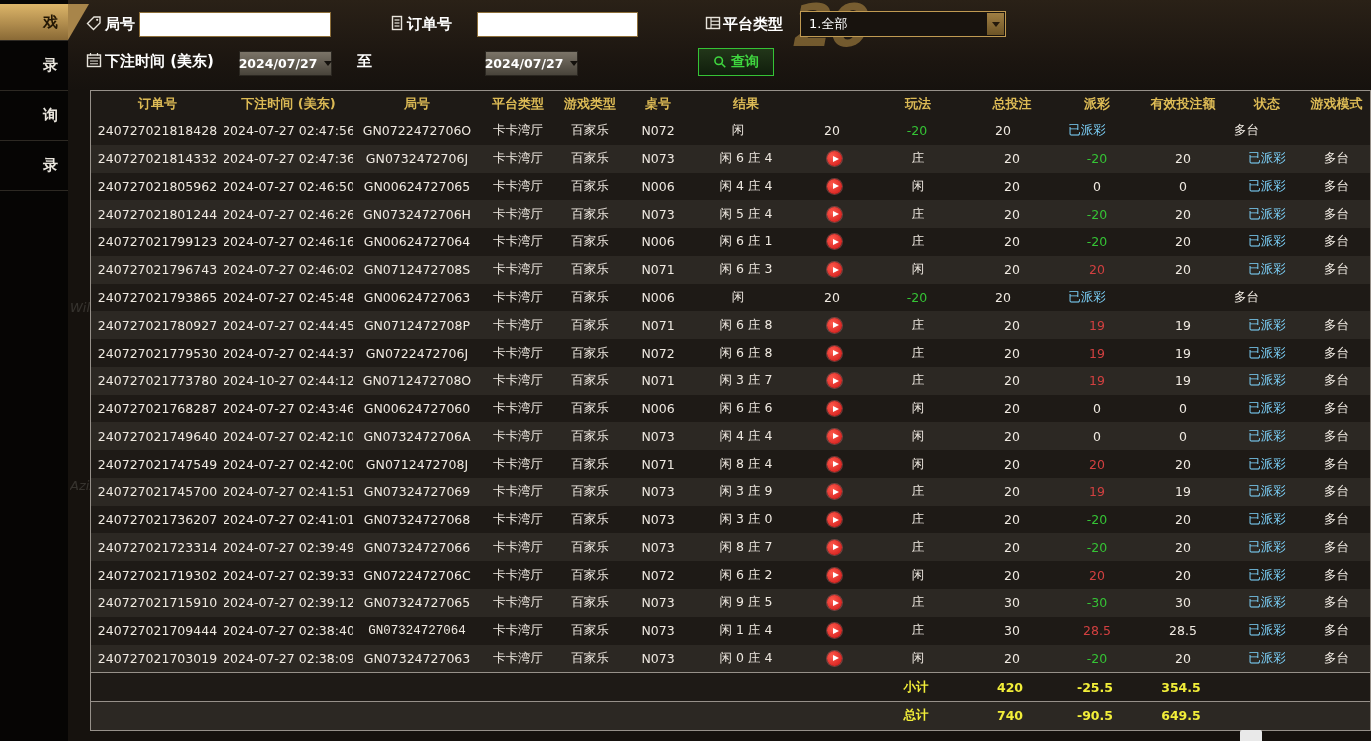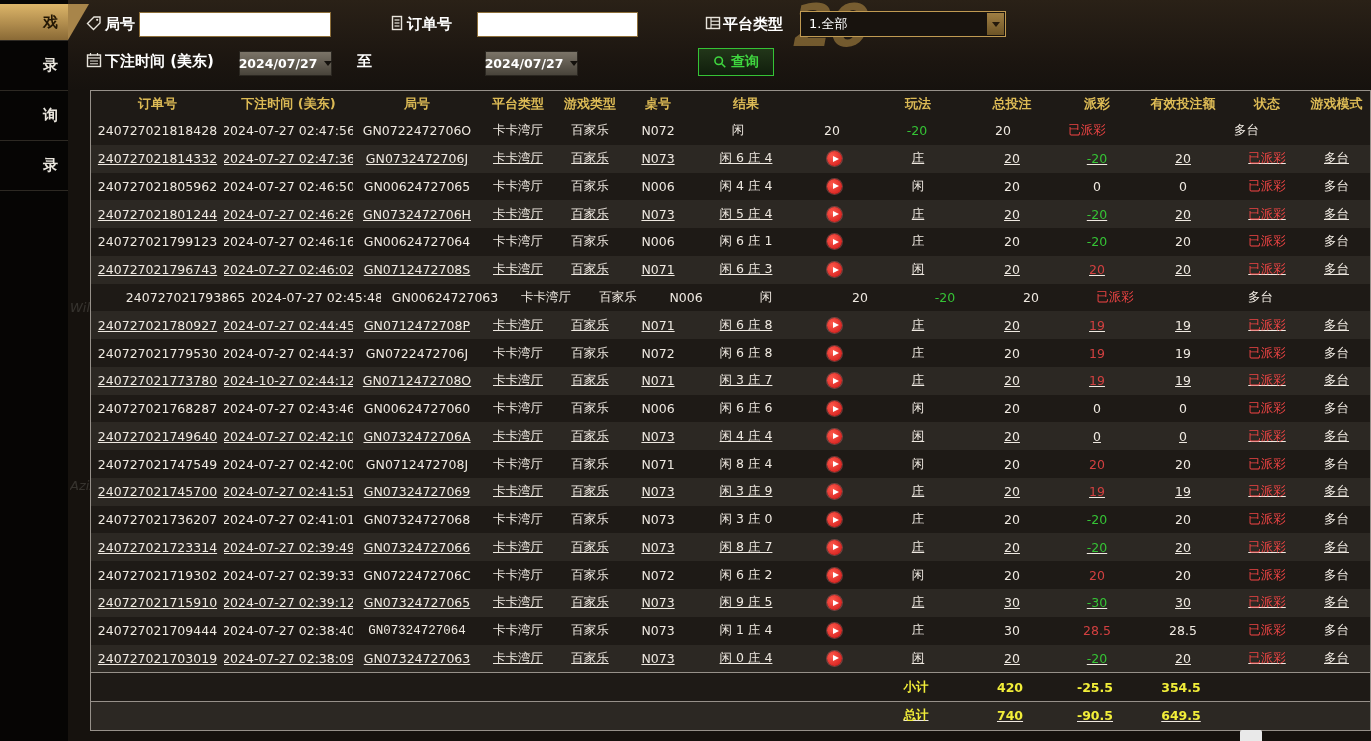--- a/index.html
+++ b/index.html
@@ -81,30 +81,30 @@
                display: flex; align-items: center; justify-content: center; gap: 4px;
                cursor: pointer; }
 
   
   .btable { position: absolute; left: 90px; top: 90px; width: 1281px; height: 641px;
             border: 1px solid #97918a; z-index: 2; background: #1e1a16;
             display: flex; flex-direction: column; }
   .tr { display: flex; flex: 1 1 auto; min-height: 0; }
   .tr.head { flex: 0 0 26px; font-weight: bold; color: #dcba55; background: #1e1a16; }
   .tr.odd  { background: #1e1a16; }
-  .tr.even { background: #2c2823; text-decoration: underline; }
+  .tr.even { background: #2c2823; }
   .tr.sum  { border-top: 1px solid #97918a; }
   .td { display: flex; align-items: center; justify-content: center;
         height: 100%; font-size: 12.5px; white-space: nowrap; overflow: hidden; }
   .tr.head .td { font-size: 13px; }
   .td-result { justify-content: flex-start; }
   .res-text { display: inline-flex; width: 110px; justify-content: center; }
   .neg { color: #35c335; }
   .pos { color: #d24040; }
-  .status { color: #ef4444; }
+  .status { color: #7dd3fc; }
   .sum-val { color: #f2ee39; font-weight: bold; }
 
   .replay { width: 15px; height: 15px; border-radius: 50%; margin-left: 26px;
             background: radial-gradient(circle at 35% 35%, #ff5a4d, #cc1414);
             box-shadow: 0 0 0 1px rgba(255,120,120,.35);
             display: flex; align-items: center; justify-content: center; cursor: pointer; flex: none; }
   .replay::after { content: ""; margin-left: 2px;
             border-left: 6px solid #fff;
             border-top: 3.5px solid transparent; border-bottom: 3.5px solid transparent; }
 
@@ -317,21 +317,21 @@
         <span class="replay"></span>
       </div>
       <div class="td" style="width: 94px;">闲</div>
       <div class="td" style="width: 94px;">20</div>
       <div class="td pos" style="width: 76px;">20</div>
       <div class="td" style="width: 96px;">20</div>
       <div class="td status" style="width: 72px;">已派彩</div>
       <div class="td" style="flex: 1 1 0%;">多台</div>
     </div>
     <div class="tr odd">
-      <div class="td" style="width: 133px; margin-left: 28px;">240727021793865</div>
+      <div class="td" style="width: 133px;">240727021793865</div>
       <div class="td" style="width: 129px;">2024-07-27 02:45:48</div>
       <div class="td" style="width: 128px;">GN00624727063</div>
       <div class="td" style="width: 74px;">卡卡湾厅</div>
       <div class="td" style="width: 70px;">百家乐</div>
       <div class="td" style="width: 66px;">N006</div>
       <div class="td" style="width: 94px;">闲</div>
       <div class="td" style="width: 94px;">20</div>
       <div class="td neg" style="width: 76px;">-20</div>
       <div class="td" style="width: 96px;">20</div>
       <div class="td status" style="width: 72px;">已派彩</div>

